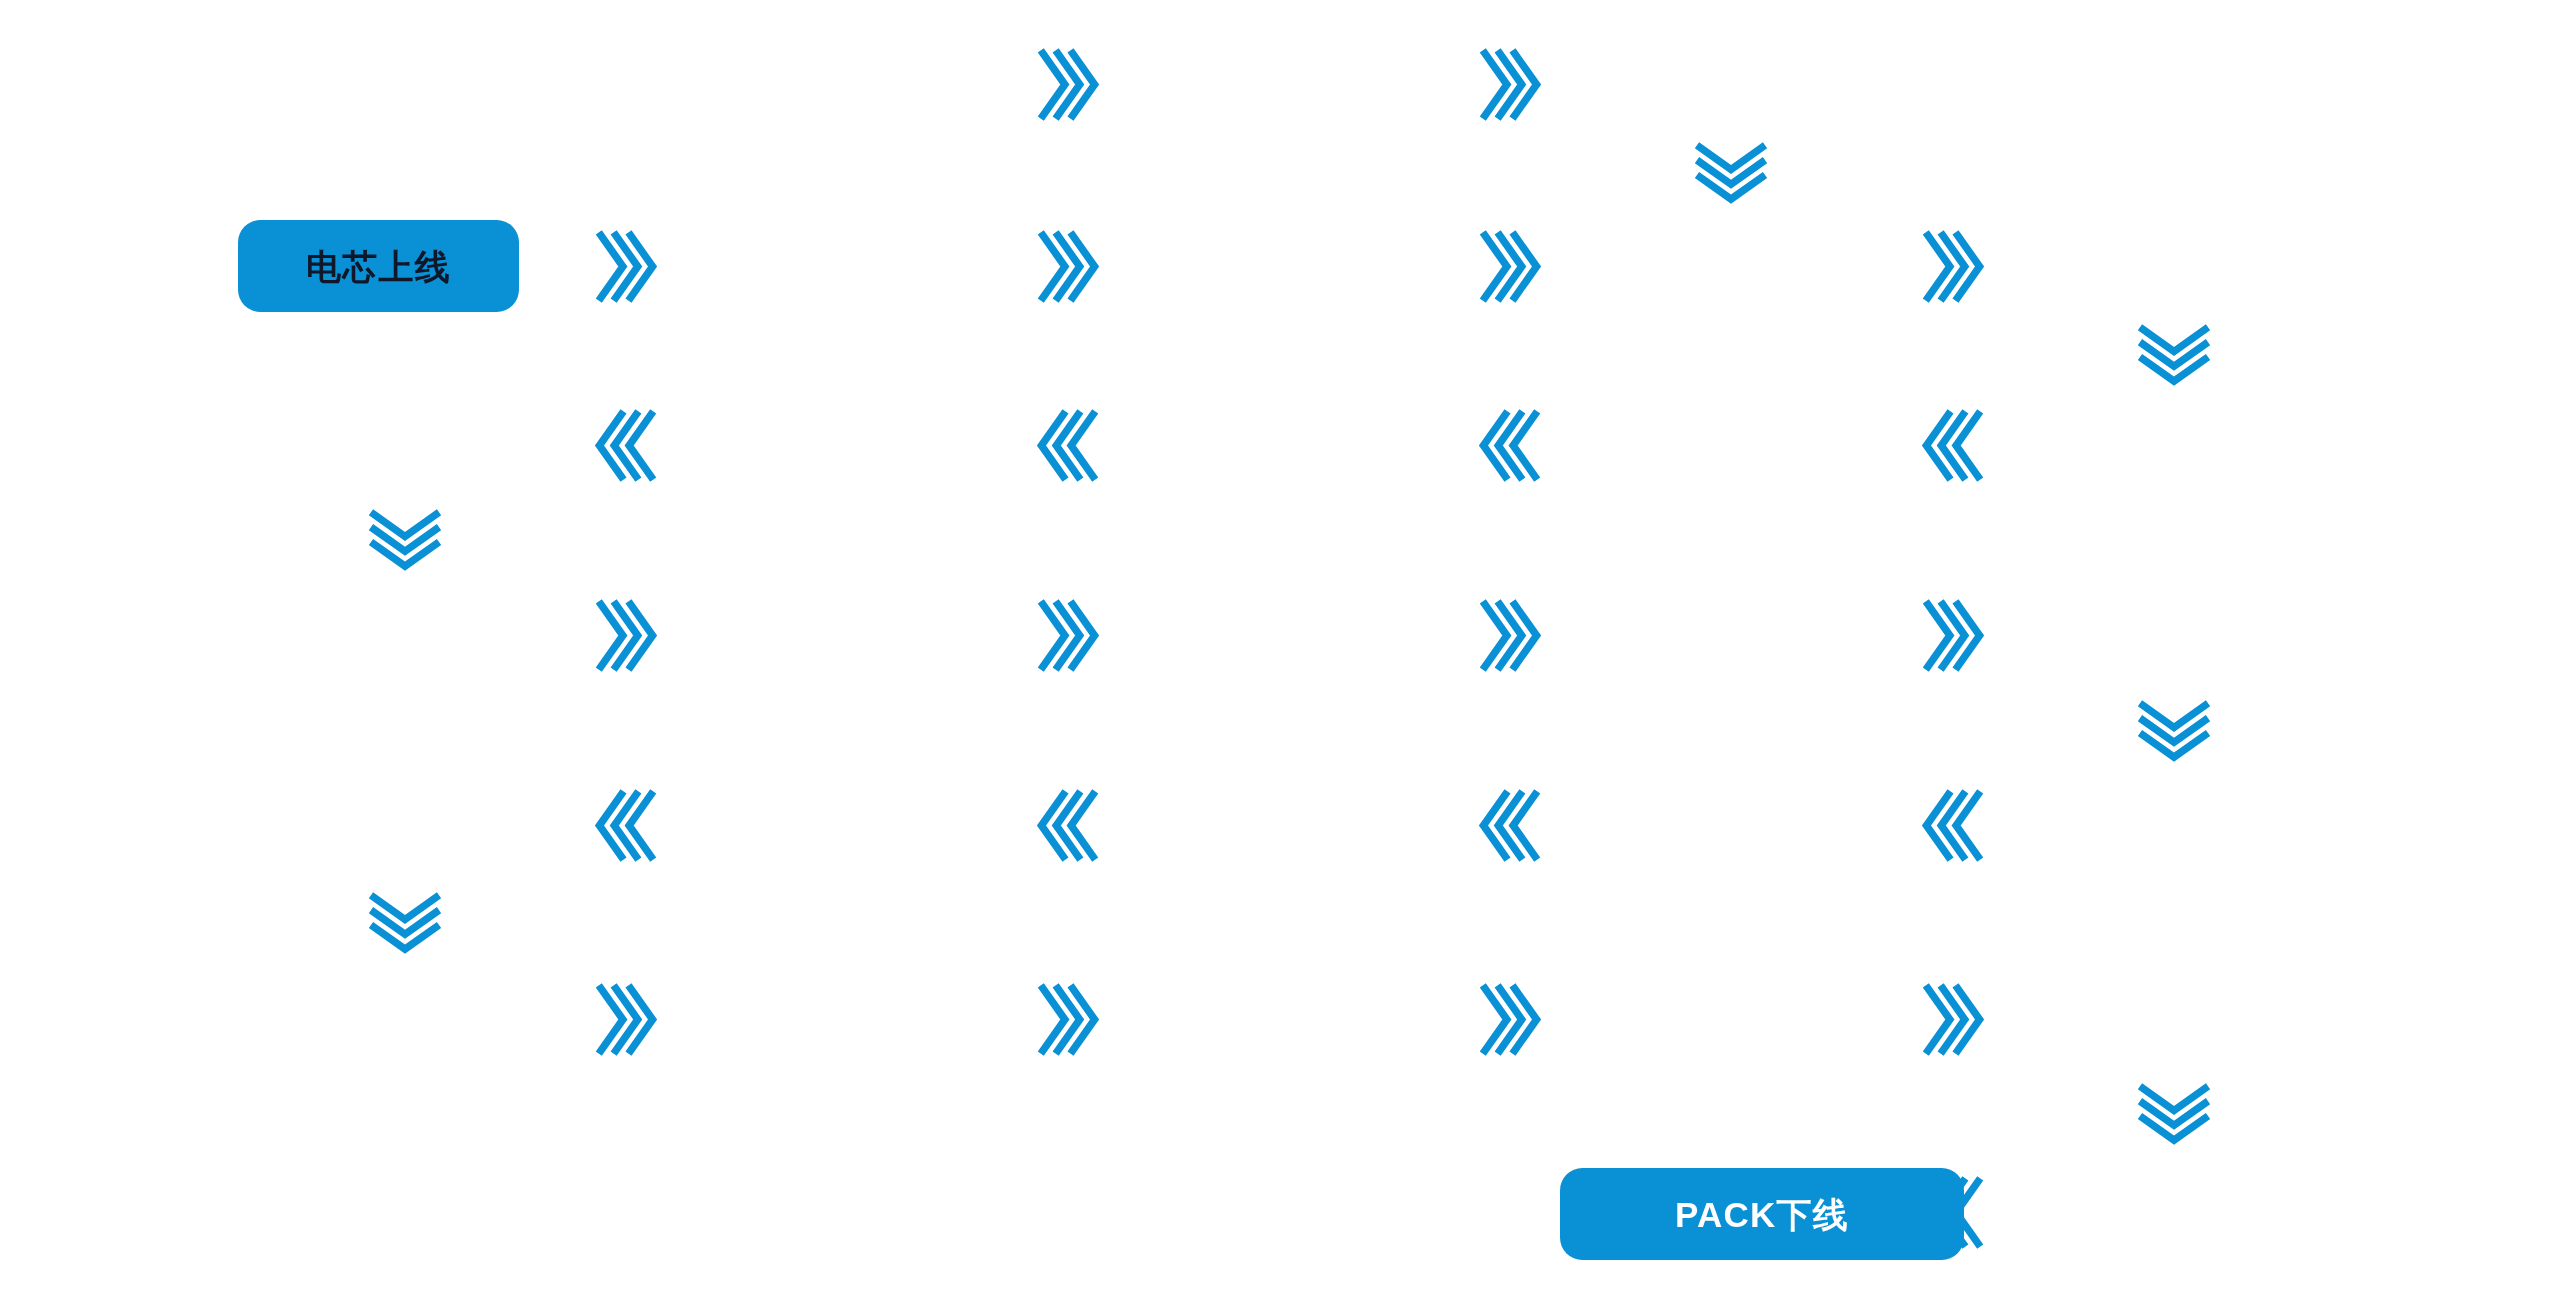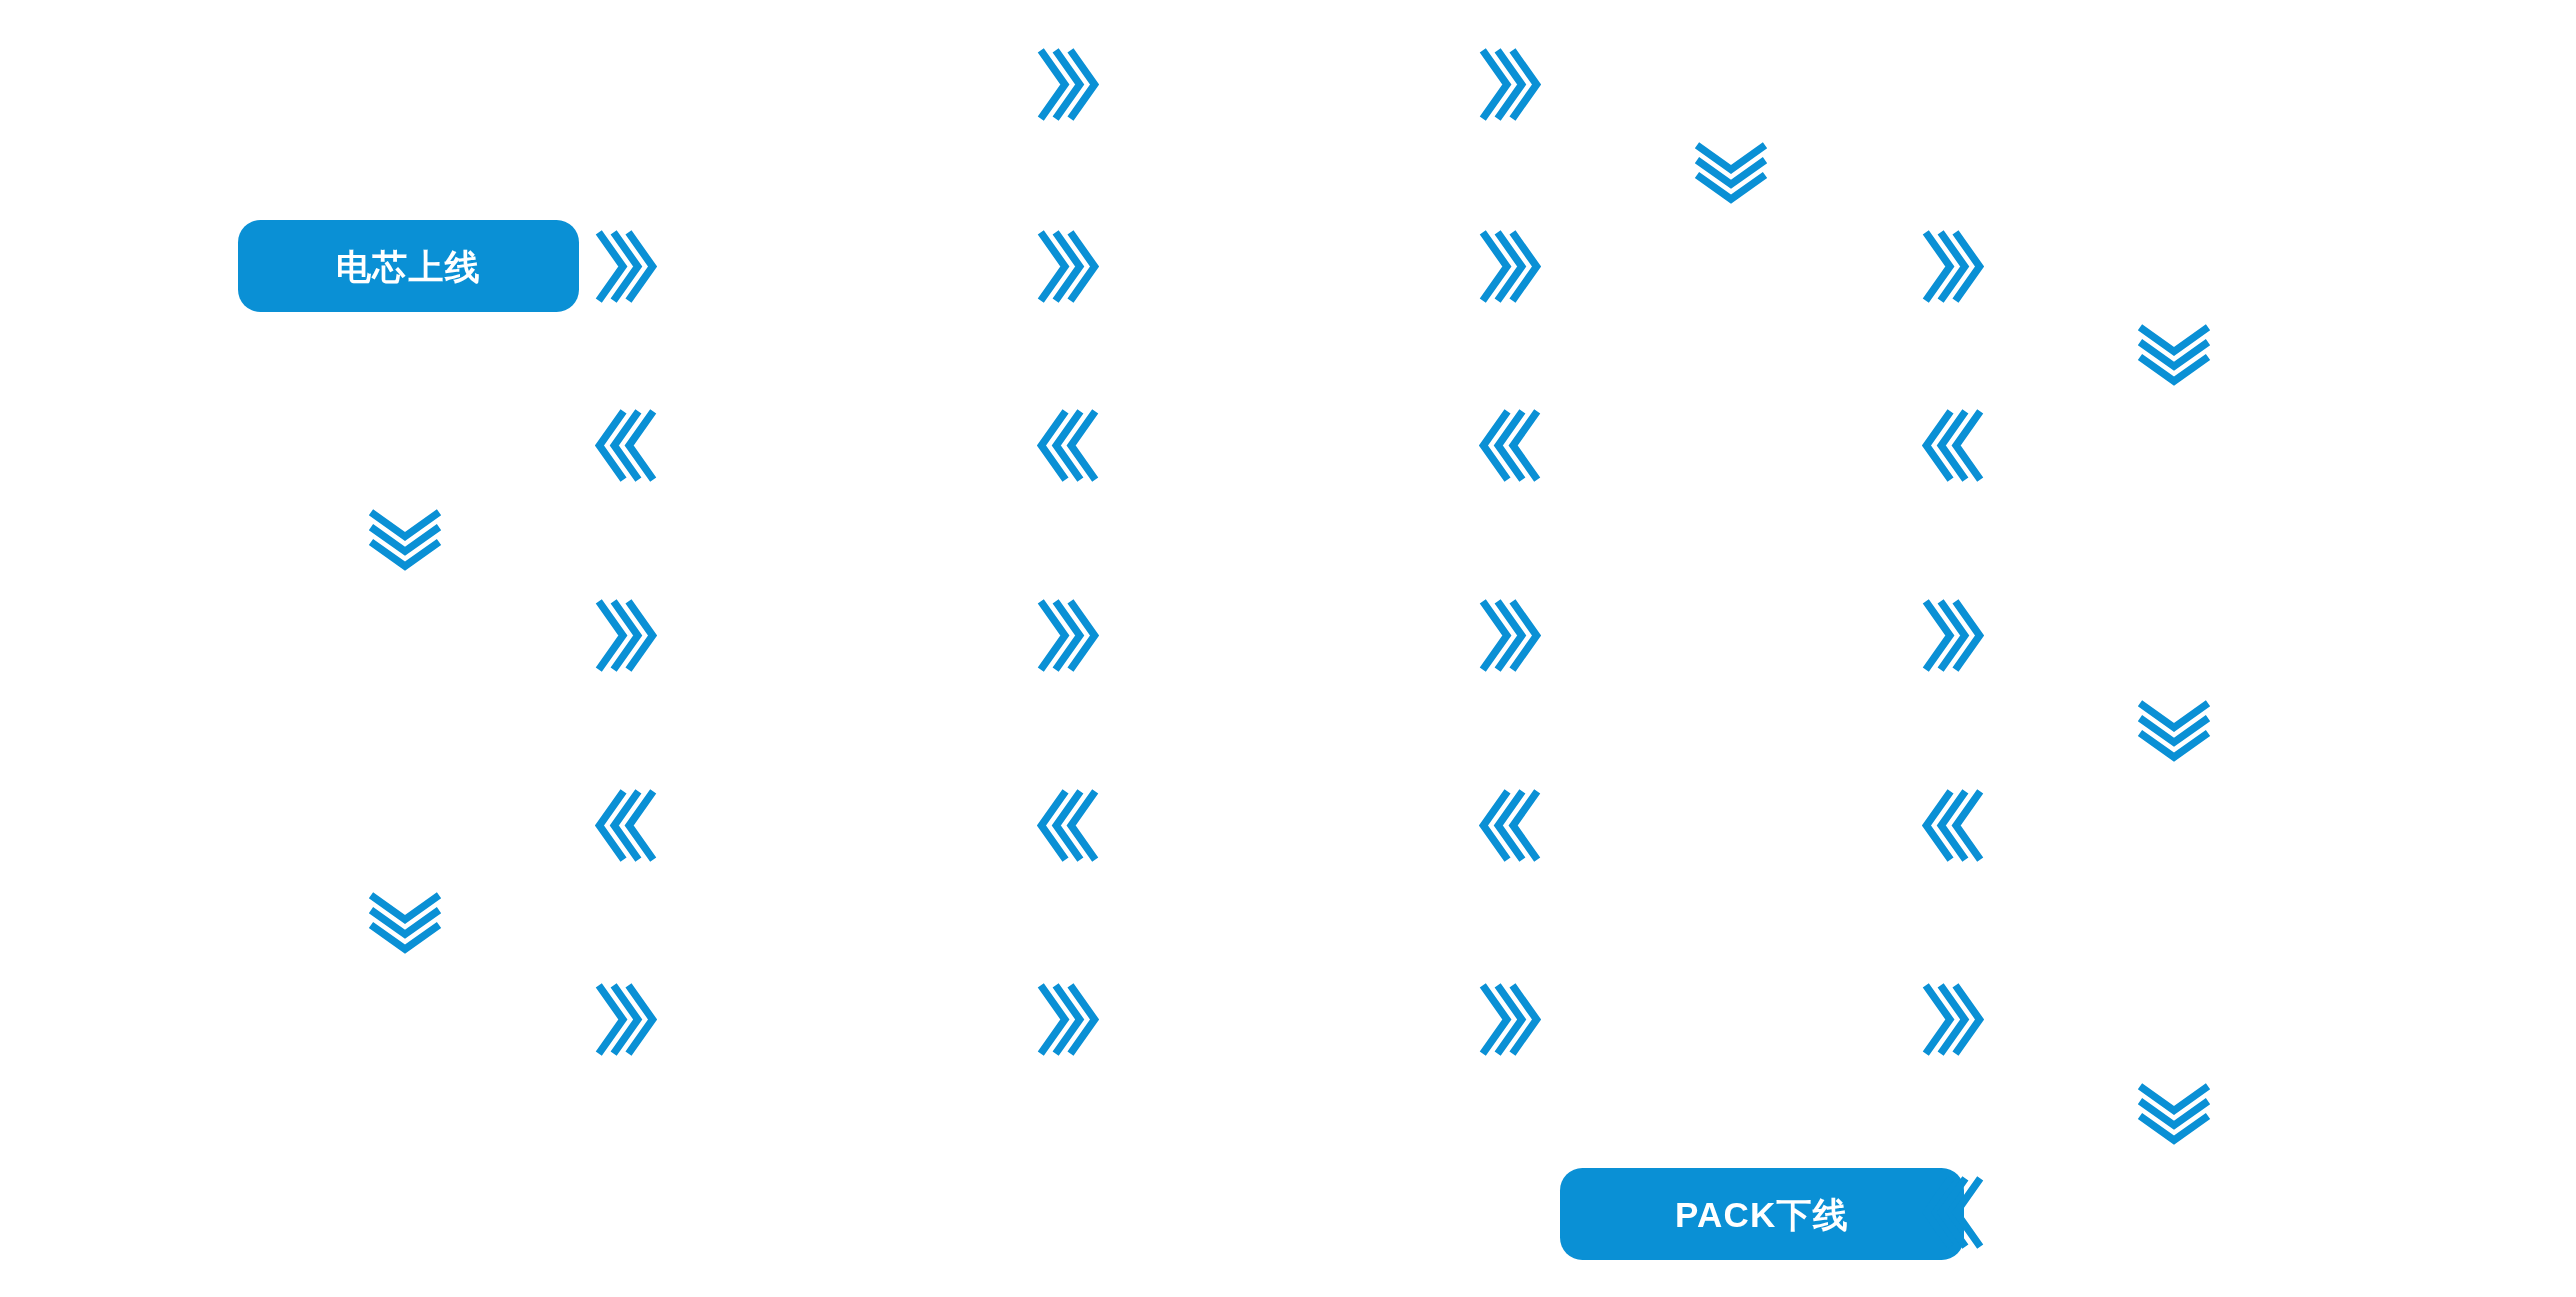--- a/index.html
+++ b/index.html
@@ -45,21 +45,21 @@
     overflow: visible;
   }
   .arrow-right { transform: none; }
   .arrow-left  { transform: scaleX(-1); }
   .arrow-down  { transform: rotate(90deg); }
 </style>
 </head>
 <body>
 
 <div id="canvas" style="background: rgb(255, 255, 255);">
-  <button class="flow-button" style="left: 238px; top: 220px; width: 341px; height: 92px; background: rgb(10, 144, 213); color: #ffffff;">电芯上线</button>
+  <button class="flow-button" style="left: 238px; top: 220px; width: 281px; height: 92px; background: rgb(10, 144, 213); color: #0f172a;">电芯上线</button>
   <button class="flow-button" style="left: 1560px; top: 1168px; width: 404px; height: 92px; background: rgb(10, 144, 213); color: rgb(255, 255, 255);">PACK下线</button>
 <div class="arrow arrow-right" style="left: 1068px; top: 85px;">
       <svg viewBox="0 0 100 118">
         <polyline points="6,4 45,59 6,114" fill="none" stroke="#0a90d5" stroke-width="12" stroke-linecap="butt" stroke-linejoin="miter"></polyline>
         <polyline points="30,4 69,59 30,114" fill="none" stroke="#0a90d5" stroke-width="12" stroke-linecap="butt" stroke-linejoin="miter"></polyline>
         <polyline points="54,4 93,59 54,114" fill="none" stroke="#0a90d5" stroke-width="12" stroke-linecap="butt" stroke-linejoin="miter"></polyline>
       </svg>
     </div>
     <div class="arrow arrow-right" style="left: 1510px; top: 85px;">
       <svg viewBox="0 0 100 118">

